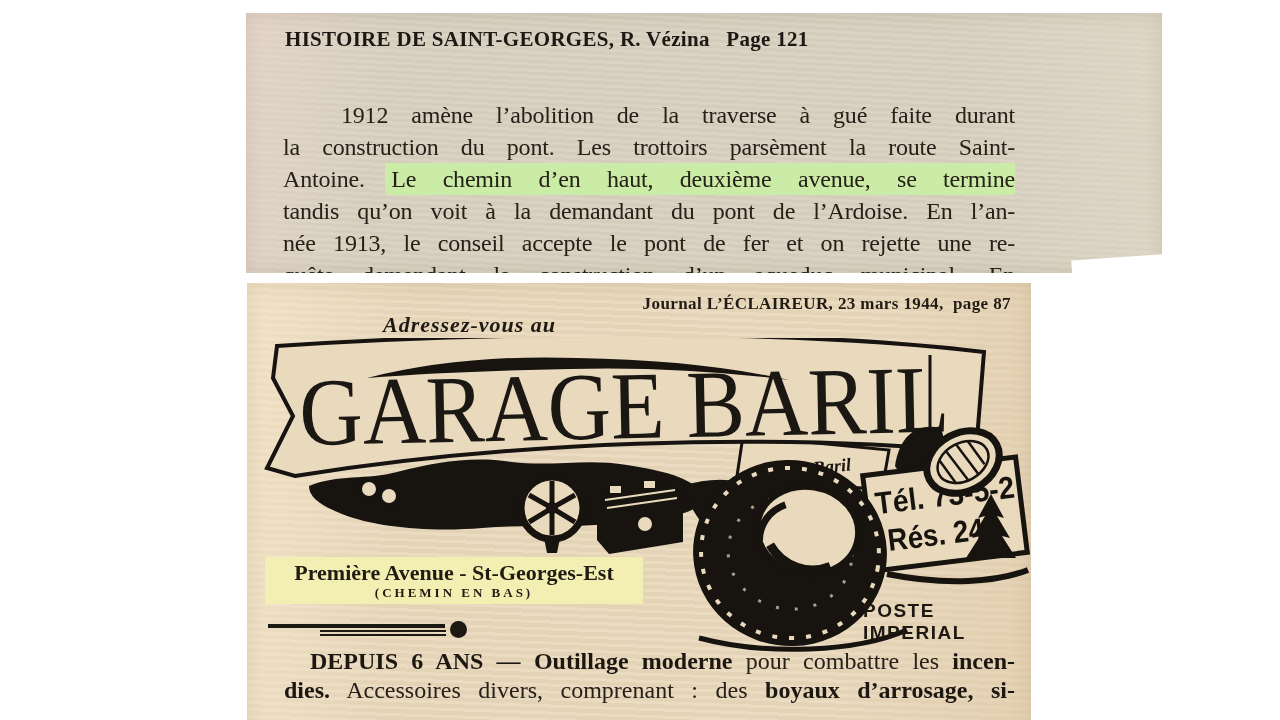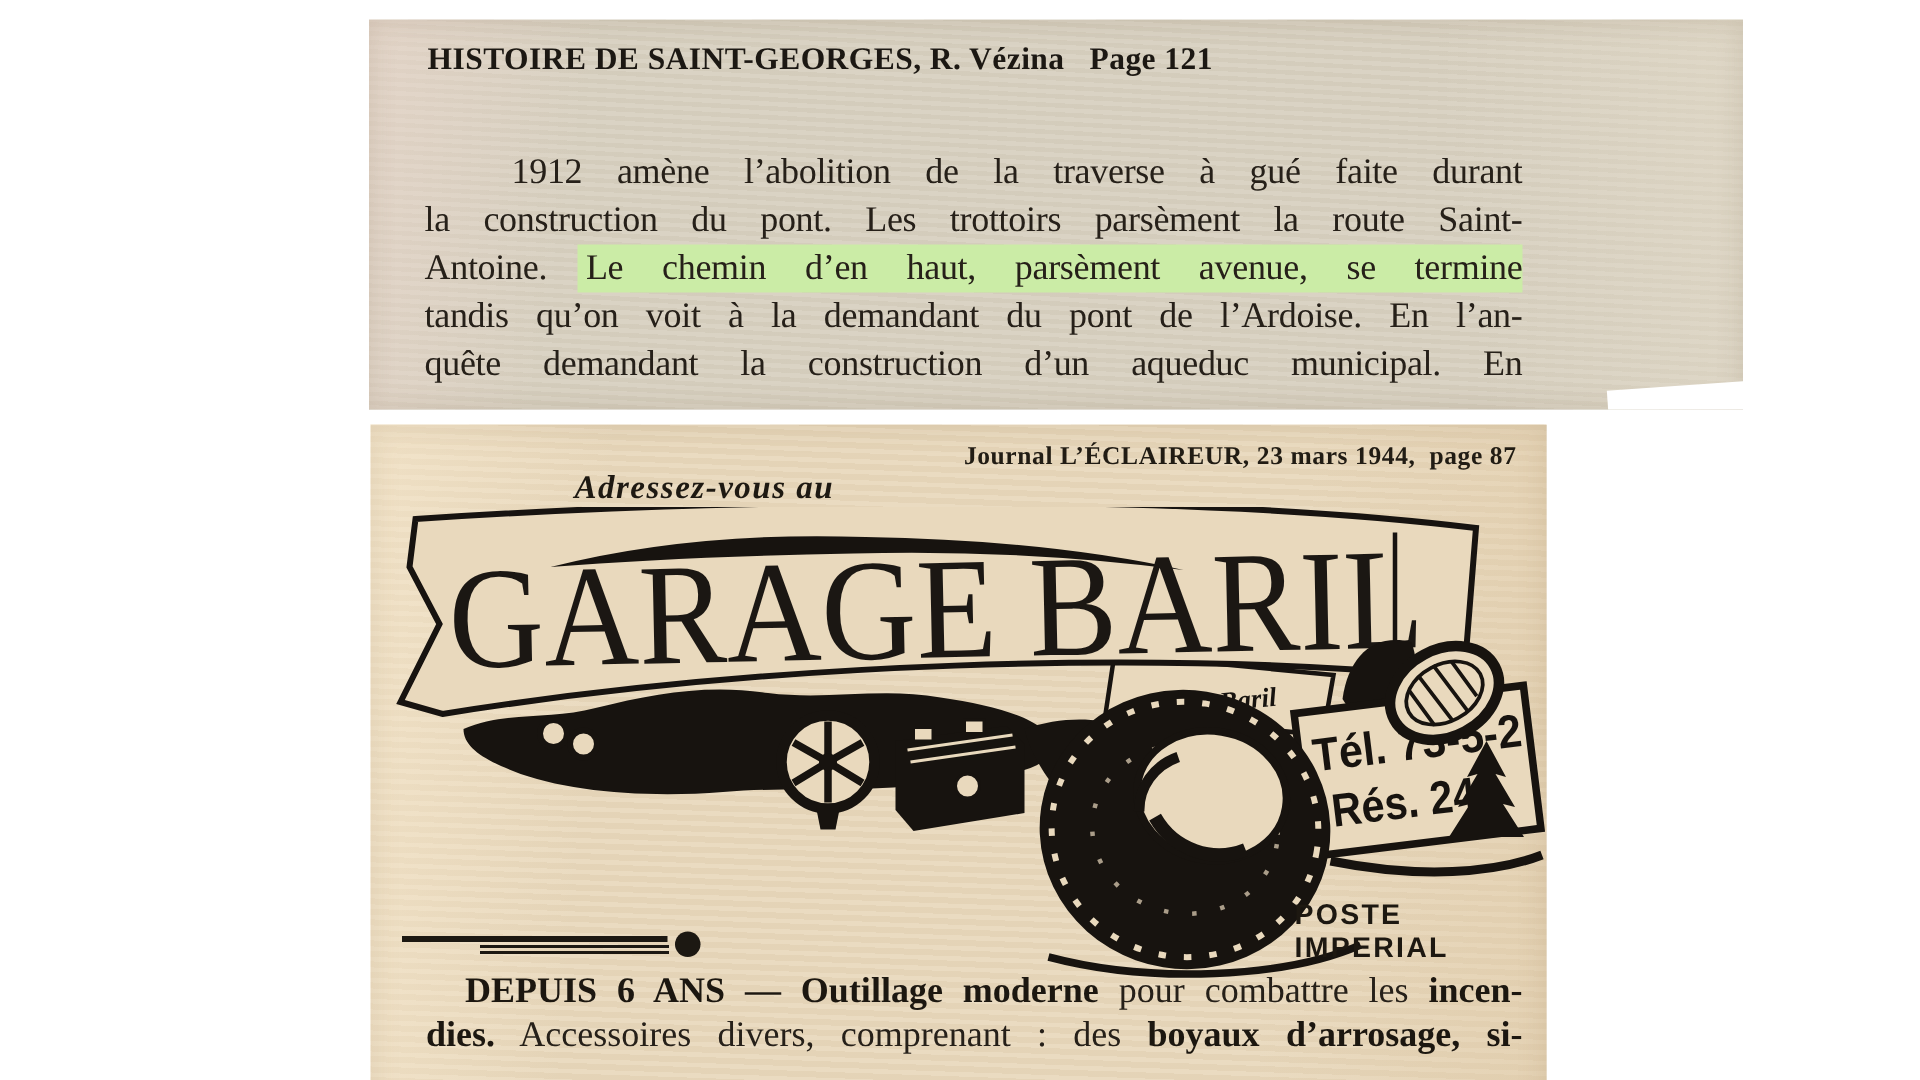--- a/index.html
+++ b/index.html
@@ -57,22 +57,23 @@
 </head>
 <body>
 
 <div id="stage">
 
   <div class="abs book" style="background-color: rgb(216, 209, 193);">
     <div class="abs book-header">HISTOIRE DE SAINT-GEORGES, R. Vézina   Page 121</div>
     <div class="abs book-body">
       <div class="bline indent">1912 amène l’abolition de la traverse à gué faite durant</div>
       <div class="bline">la construction du pont.  Les trottoirs parsèment la route Saint-</div>
-      <div class="bline"><span>Antoine.</span> <span class="hl" style="background-color: rgb(203, 236, 166);">Le chemin d’en haut, parsèment avenue, se termine</span></div>
+      <div class="bline"><span>Antoine.</span> <span class="hl" style="background-color: rgb(203, 236, 166);">Le chemin d’en haut, deuxième avenue, se termine</span></div>
       <div class="bline">tandis qu’on voit à la demandant du pont de l’Ardoise.  En l’an-</div>
+      <div class="bline">née 1913, le conseil accepte le pont de fer et on rejette une re-</div>
       <div class="bline">quête demandant la construction d’un aqueduc municipal.  En</div>
     </div>
     <div class="abs tear"></div>
   </div>
 
   <div class="abs ad" style="background-color: rgb(233, 217, 189);">
     <div class="abs ad-source">Journal L’ÉCLAIREUR, 23 mars 1944,  page 87</div>
     <div class="abs ad-tagline">Adressez-vous au</div>
 
     <svg class="abs ad-art" viewBox="0 0 784 330">
@@ -131,20 +132,24 @@
         <ellipse cx="543" cy="215" rx="62" ry="56" fill="none" class="paper-stroke" stroke="#e9d9bd" stroke-width="3" stroke-dasharray="3 16" opacity="0.7"></ellipse>
         <ellipse cx="557" cy="190" rx="50" ry="43" class="paper" fill="#e9d9bd" stroke="#17130f" stroke-width="5"></ellipse>
         <path d="M522,210 C538,230 565,234 585,222" fill="none" stroke="#17130f" stroke-width="9"></path>
         <path d="M531,168 C516,176 508,192 511,208" fill="none" stroke="#17130f" stroke-width="7"></path>
       </g>
 
       <path d="M452,300 C520,318 610,314 660,292" stroke="#17130f" stroke-width="5" fill="none"></path>
       <path d="M640,236 C700,248 750,244 781,232" stroke="#17130f" stroke-width="6" fill="none"></path>
     </svg>
 
+    <div class="abs addr" style="background-color: rgb(243, 239, 178);">
+      <div class="addr1">Première Avenue - St-Georges-Est</div>
+      <div class="addr2">(CHEMIN EN BAS)</div>
+    </div>
 
     <div class="abs rule-wrap">
       <div class="rule-thick"></div>
       <div class="rule-thin"></div>
       <div class="rule-thin"></div>
       <div class="rule-dot"></div>
     </div>
 
     <div class="abs poste">POSTE IMPERIAL</div>
 

